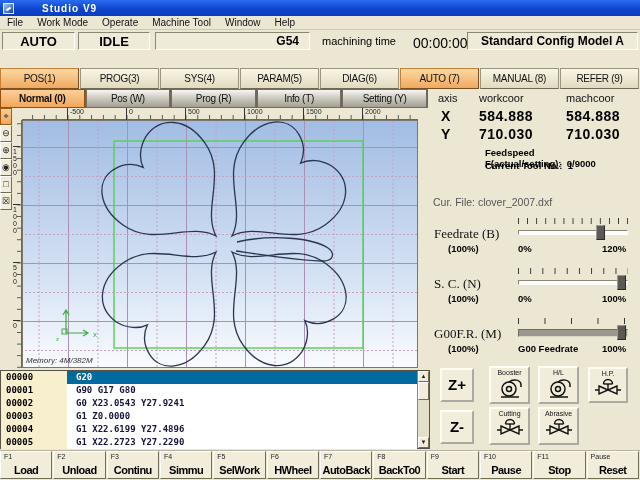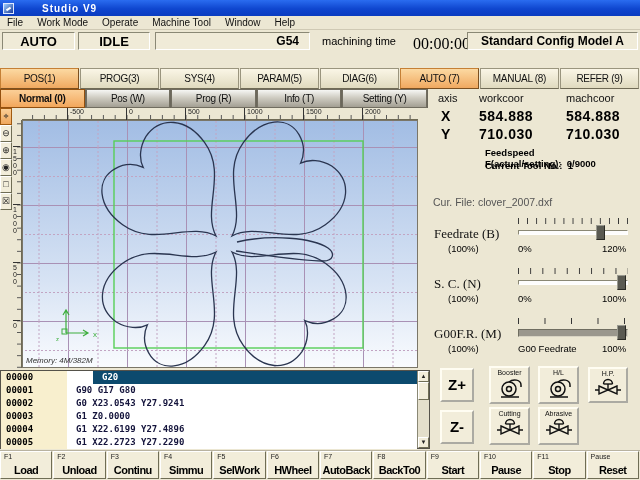--- a/index.html
+++ b/index.html
@@ -20,21 +20,21 @@
   .menuitem { padding:0 7px; height:13px; line-height:13px; }
 
   
   .statusrow { position:absolute; left:0; top:30px; width:640px; height:22px; }
   .sbox { position:absolute; top:2px; height:18px; background:#f0ebd8; border:1px solid;
     border-color:#8a8875 #ffffff #ffffff #8a8875; display:flex; align-items:center; }
   .sbox.mode { left:2px; width:73px; justify-content:center; font-weight:bold; font-size:13px; }
   .sbox.state { left:78px; width:72px; justify-content:center; font-weight:bold; font-size:13px; }
   .sbox.wcs { left:155px; width:155px; justify-content:flex-end; padding-right:10px; font-weight:bold; font-size:12px; }
   .timelabel { position:absolute; left:322px; top:5px; font-size:11px; }
-  .timeval { position:absolute; left:413px; top:5px; font-size:16px;font-family:Liberation Serif, serif; }
+  .timeval { position:absolute; left:413px; top:5px; font-size:14px; }
   .sbox.config { left:467px; width:171px; justify-content:center; font-weight:bold; font-size:12px; white-space:nowrap; }
 
   
   .maintabs { position:absolute; left:0; top:68px; width:640px; height:21px; display:flex; }
   .mtab { flex:1; margin-right:1px; background:linear-gradient(#faf6e6,#e0dabf); border:1px solid #9a957e;
     border-bottom-color:#6f6a55; font-size:10px; display:flex; align-items:center; justify-content:center;
     letter-spacing:-0.3px; color:#111; }
   .mtab.active { background:linear-gradient(#fcd9a2,#f0a960); border-color:#c58035 #7c5020 #7c5020 #c58035; }
   .subtabs { position:absolute; left:0; top:89px; width:428px; height:19px; display:flex; background:#6b675b; }
   .stab { flex:1; margin-right:1px; background:linear-gradient(#f6f6f4 0%,#cfccc2 45%,#a39f93 100%);
@@ -62,21 +62,21 @@
   
   .viewport { position:absolute; left:22px; top:120px; width:396px; height:248px; border:1px solid #7a7668; }
   .memory { position:absolute; left:26px; top:356px; font-size:8px; font-style:italic; color:#333; z-index:6; }
 
   
   .listing { position:absolute; left:0; top:370px; width:430px; height:79px; border:1px solid #55524a; background:#fff; display:flex; }
   .lrows { flex:1; display:flex; flex-direction:column; }
   .prow { height:13px; display:flex; font-family:"DejaVu Sans Mono", monospace; font-size:9px; font-weight:bold; line-height:13px; }
   .pnum { width:66px; background:#f8efce; padding-left:5px; color:#000; }
   .pcode { flex:1; background:#fff; padding-left:9px; color:#14143c; white-space:pre; }
-  .prow.sel .pcode { background:#0c4a6e; color:#fff;margin-left:26px; }
+  .prow.sel .pcode { background:#0369a1; color:#fff; }
   .vscroll { width:12px; background:#e4dfcb; border-left:1px solid #8a8875; display:flex; flex-direction:column; align-items:center; }
   .varrow { width:11px; height:11px; background:#f2edda; border:1px solid; border-color:#fff #6f6d55 #6f6d55 #fff;
     font-size:6px; line-height:9px; text-align:center; color:#222; }
   .vthumb { width:11px; height:18px; background:#f2edda; border:1px solid; border-color:#fff #6f6d55 #6f6d55 #fff; }
   .vspacer { flex:1; }
 
   
   .coordhead { position:absolute; top:92px; font-size:11px; color:#111; }
   .coordval { position:absolute; font-size:14px; font-weight:bold; color:#000; letter-spacing:0.5px; }
   .infoline { position:absolute; font-size:9.5px; font-weight:bold; color:#000;margin-left:48px; }
@@ -84,21 +84,21 @@
 
   .sgroup .sname { position:absolute; font-family:"Liberation Serif", serif; font-size:13px; color:#111; }
   .ticks { position:absolute; left:518px; width:110px; height:6px;
     background-image:linear-gradient(90deg,#333 0 1px,transparent 1px); background-repeat:repeat-x; }
   .ticks.t12 { background-size:9.1px 6px; }
   .ticks.t9 { background-size:12.2px 6px; }
   .ticks.t5 { background-size:26.5px 6px; }
   .track { position:absolute; left:518px; width:110px; height:5px; background:#fdfdfd; border:1px solid; border-color:#8a8875 #fff #fff #8a8875; }
   .track.thick { height:8px; background:#9a978d; border-color:#6f6d60 #d8d4c4 #d8d4c4 #6f6d60; }
   .handle { position:absolute; width:9px; height:15px; background:#5a5a52; border:1px solid; border-color:#9a9a90 #2a2a24 #2a2a24 #9a9a90; }
-  .slabel { position:absolute; font-size:9.5px; font-weight:normal; color:#000;text-align:center; }
+  .slabel { position:absolute; font-size:9.5px; font-weight:bold; color:#000;text-align:center; }
 
   .zbtn { position:absolute; width:34px; height:34px; background:#f2edda; border:2px outset #fffdf2;
     font-size:15px; font-weight:bold; color:#000; text-align:center; line-height:30px; }
   .devbtn { position:absolute; background:#f2edda; border:2px outset #fffdf2; text-align:center; }
   .devlabel { font-size:7px; color:#111; line-height:9px; }
 
   
   .fbar { position:absolute; left:0; top:450px; width:640px; height:29px; display:flex; border-top:1px solid #b8b2a0; }
   .fkey { flex:1; margin-right:1px; background:#f2edda; border:1px solid; border-color:#fff #6f6d55 #6f6d55 #fff; position:relative; }
   .fkeykey { position:absolute; left:3px; top:1px; font-size:7px; color:#222; }

